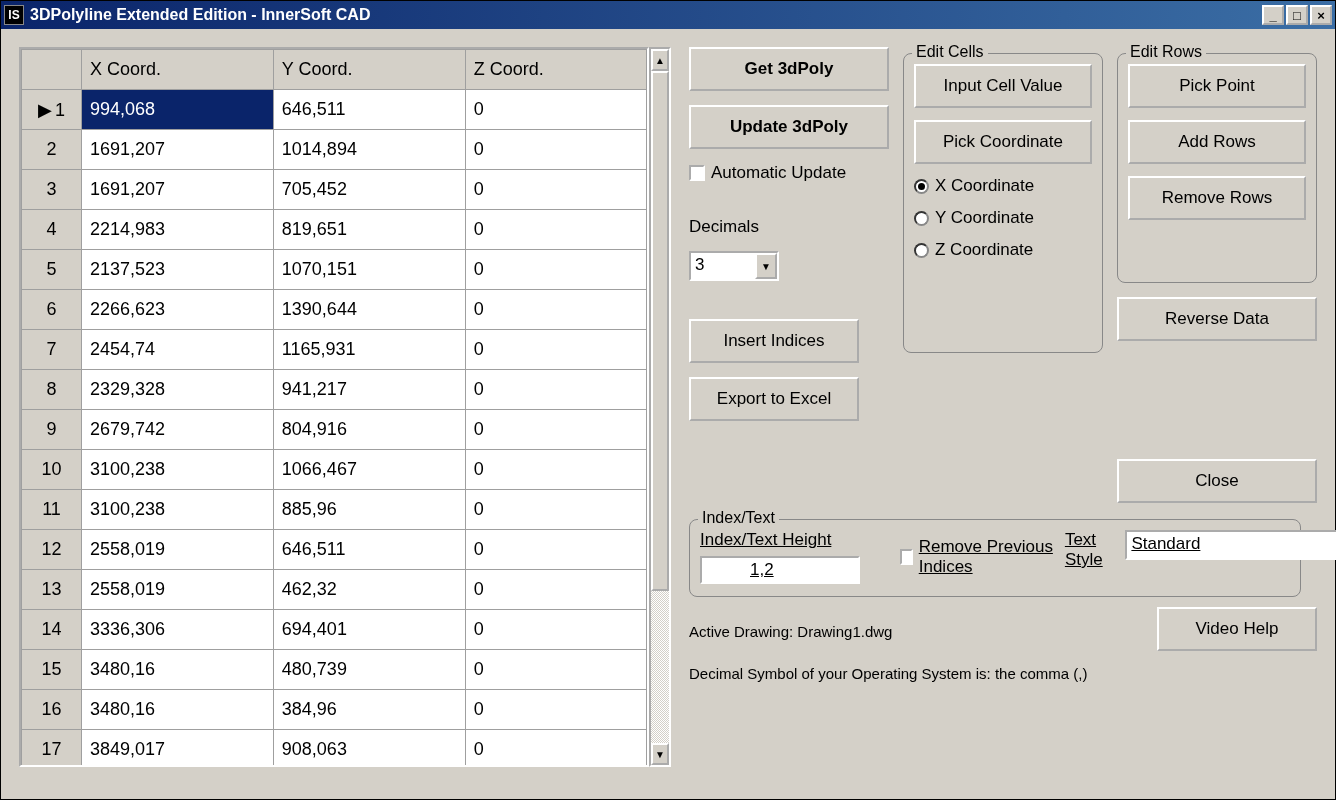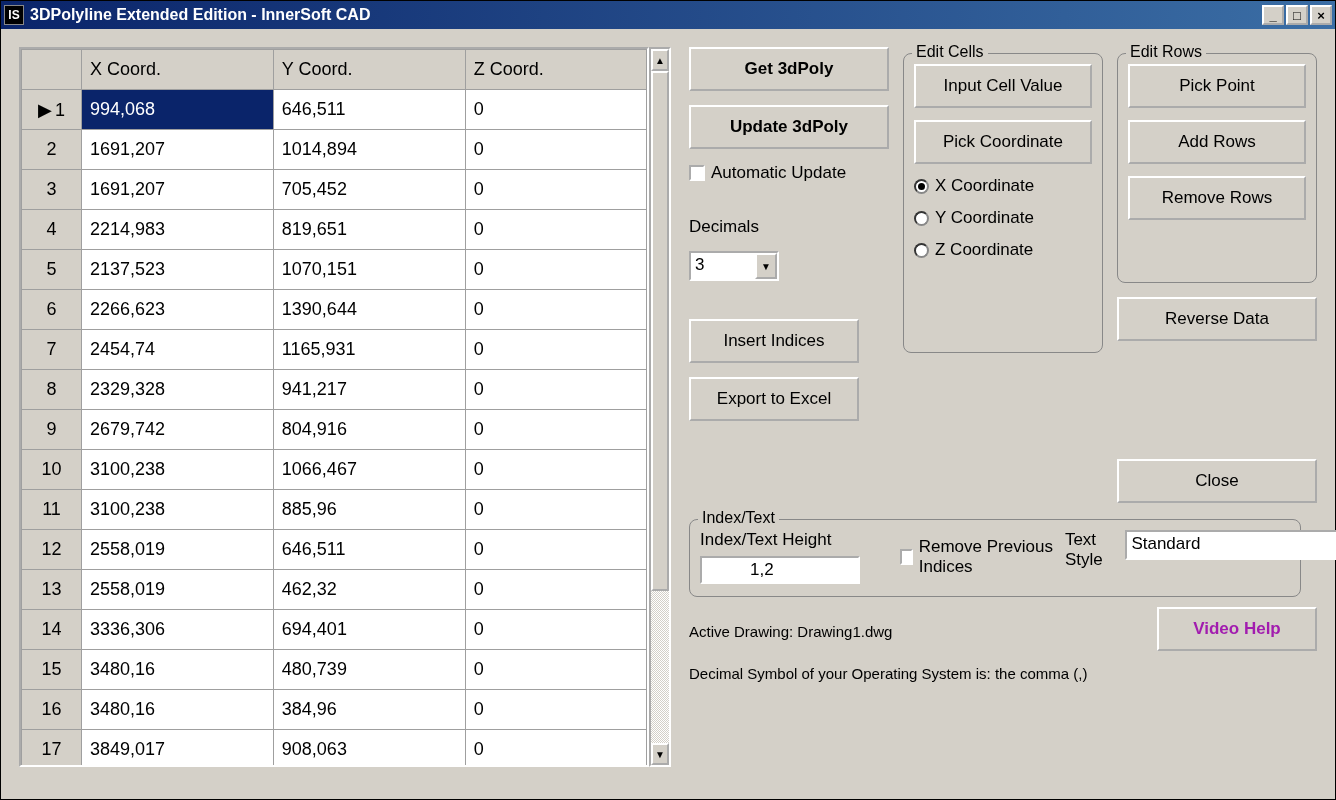--- a/index.html
+++ b/index.html
@@ -232,22 +232,21 @@
   display: flex;
   align-items: center;
   justify-content: center;
   font-size: 10px;
 }
 .status-line {
   font-size: 15px;
   margin-top: 4px;
 }
 .link {
-  color: #a21caf;
-  font-weight: bold;
+  color: #000000;
 }
 .bottom-row {
   display: flex;
   align-items: center;
   justify-content: space-between;
 }
 </style>
 </head>
 <body>
 
@@ -444,21 +443,21 @@
           </div>
           <div class="btn">Reverse Data</div>
           <div style="height:90px"></div>
           <div class="btn">Close</div>
         </div>
 
       </div>
 
       <div class="fieldset" style="width:612px">
         <div class="legend">Index/Text</div>
-        <div style="display:flex; gap:40px;">
+        <div style="display:flex; gap:40px;text-decoration:underline;">
           <div style="display:flex; flex-direction:column; gap:6px; width:200px">
             <div class="label">Index/Text Height</div>
             <input class="textinput" style="width: 160px; padding-left: 48px;" value="1,2">
           </div>
           <div style="display:flex; flex-direction:row; gap:6px; flex:1">
             <div class="checkbox-row">
               <div class="checkbox"></div>
               <span>Remove Previous Indices</span>
             </div>
             <div class="label">Text Style</div>

